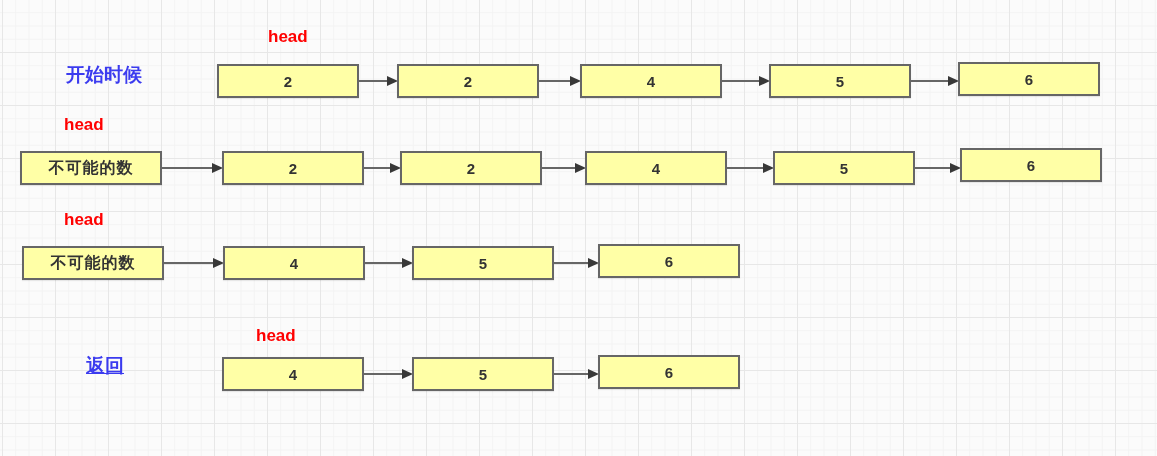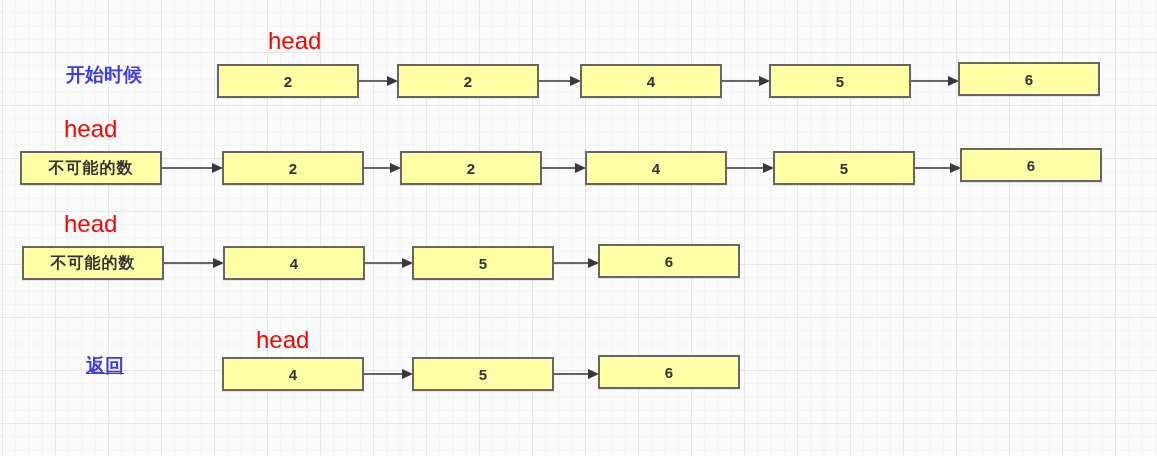--- a/index.html
+++ b/index.html
@@ -33,22 +33,22 @@
     display: flex;
     align-items: center;
     justify-content: center;
     box-shadow: 0 1px 1px rgba(0,0,0,0.08);
   }
   .node.wide-text { font-size: 16px; letter-spacing: 1px; }
 
   .head-label {
     position: absolute;
     color: var(--head-color, #ff0000);
-    font-weight: normal;
-    font-size: 24px;
+    font-weight: bold;
+    font-size: 17px;
     white-space: nowrap;
   }
 
   .caption-label {
     position: absolute;
     color: var(--caption-color, #3b3bef);
     font-weight: bold;
     font-size: 19px;
     white-space: nowrap;
   }

